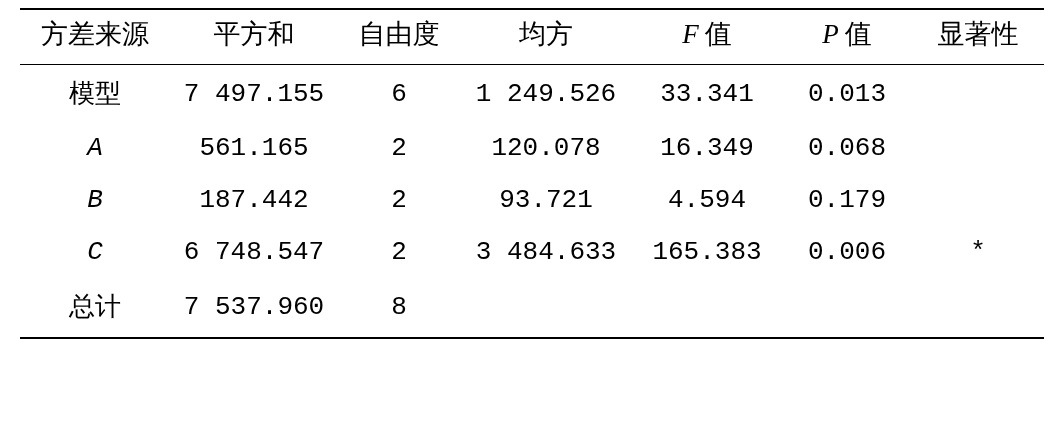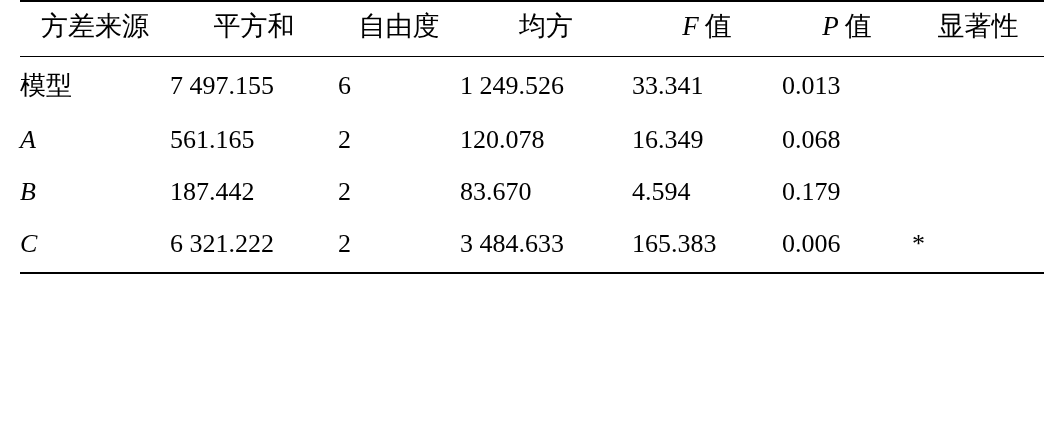--- a/index.html
+++ b/index.html
@@ -17,21 +17,21 @@
   .table-wrap {
     width: 1064px;
     height: 427px;
     box-sizing: border-box;
     padding: 0;
     position: relative;
   }
   table.anova {
     border-collapse: collapse;
     width: 1024px;
-    margin: 0 20px 0 20px;
+    margin: 8px 20px 0 20px;
     table-layout: fixed;
   }
   table.anova col.c0 { width: 150px; }
   table.anova col.c1 { width: 168px; }
   table.anova col.c2 { width: 122px; }
   table.anova col.c3 { width: 172px; }
   table.anova col.c4 { width: 150px; }
   table.anova col.c5 { width: 130px; }
   table.anova col.c6 { width: 132px; }
 
@@ -39,22 +39,24 @@
     font-weight: normal;
     font-size: 27px;
     text-align: center;
     padding: 6px 0 12px 0;
     border-top: 2.5px solid #000;
     border-bottom: 1.4px solid #000;
     white-space: nowrap;
   }
   table.anova tbody td {
     font-size: 26px;
+    text-align: center;
     padding: 11px 0 11px 0;
     white-space: nowrap;
+    font-family: Liberation Mono, monospace;
   }
   table.anova tbody tr:last-child td {
     border-bottom: 2.5px solid #000;
     padding-bottom: 13px;
   }
   .ital {
     font-style: italic;
   }
   .hdr-ital {
     font-style: italic;
@@ -124,29 +126,38 @@
         <td><span>2</span></td>
         <td><span>120.078</span></td>
         <td><span>16.349</span></td>
         <td><span>0.068</span></td>
         <td><span class="star"></span></td>
       </tr>
       <tr>
         <td><span class="ital">B</span></td>
         <td><span>187.442</span></td>
         <td><span>2</span></td>
-        <td><span>83.670</span></td>
+        <td><span>93.721</span></td>
         <td><span>4.594</span></td>
         <td><span>0.179</span></td>
         <td><span class="star"></span></td>
       </tr>
       <tr>
         <td><span class="ital">C</span></td>
-        <td><span>6 321.222</span></td>
+        <td><span>6 748.547</span></td>
         <td><span>2</span></td>
         <td><span>3 484.633</span></td>
         <td><span>165.383</span></td>
         <td><span>0.006</span></td>
         <td><span class="star">*</span></td>
       </tr>
+      <tr>
+        <td><span>总计</span></td>
+        <td><span>7 537.960</span></td>
+        <td><span>8</span></td>
+        <td><span></span></td>
+        <td><span></span></td>
+        <td><span></span></td>
+        <td><span class="star"></span></td>
+      </tr>
     </tbody>
   </table>
 </div>
 
 </body></html>

